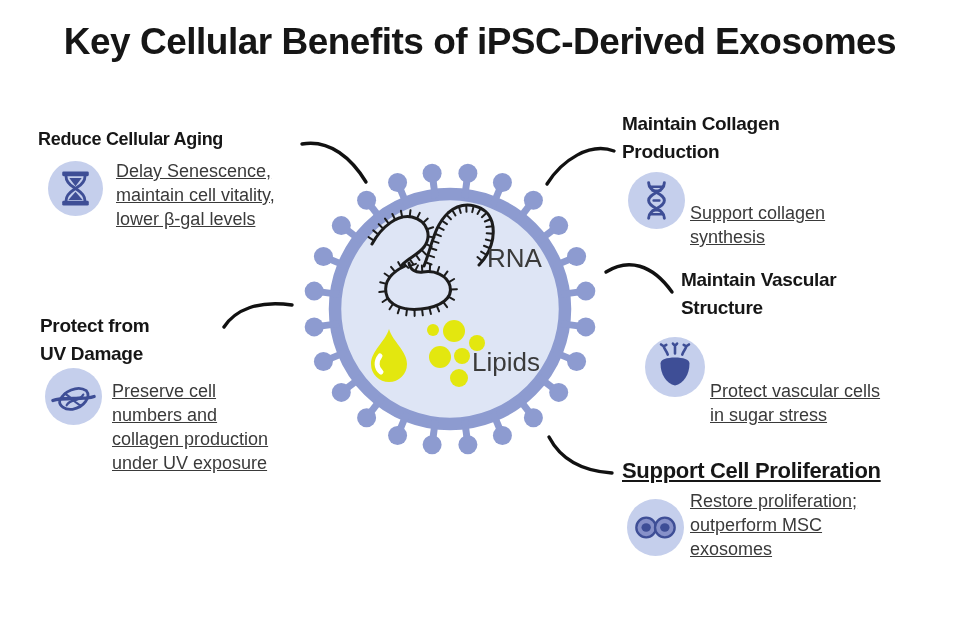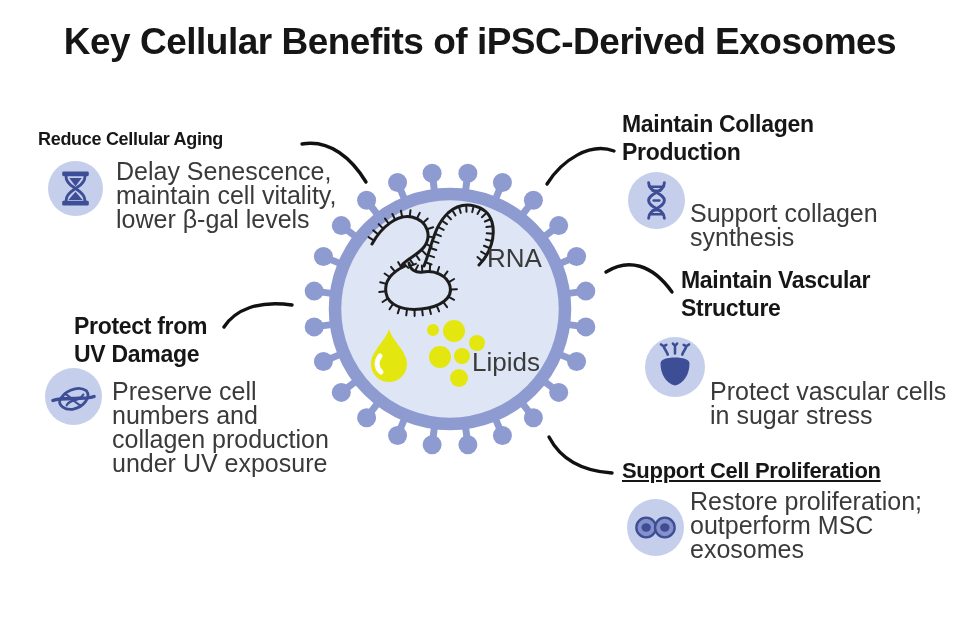--- a/index.html
+++ b/index.html
@@ -6,39 +6,39 @@
     --accent:#8d9bd0; --membrane:#dee5f5; --iconbg:#c5cfec; --iconfg:#3e4e96;
     --cellbody:#8791c9; --lipid:#e3e70f; --heading:#161616; --body:#3a3a3a;
     --connector:#111111; --rna:#1c1c1c; --bg:#ffffff;
   }
   html,body{margin:0;padding:0;}
   body{background:#888;font-family:"Liberation Sans","DejaVu Sans",sans-serif;}
   #canvas{position:relative;width:960px;height:640px;background:var(--bg);overflow:hidden;margin:0 auto;}
   #scene{position:absolute;left:0;top:0;width:960px;height:640px;}
   .page-title{position:absolute;left:0;top:21px;width:100%;text-align:center;
     font-size:37px;font-weight:bold;letter-spacing:-0.5px;color:var(--heading);margin:0;}
-  .benefit-heading{position:absolute;margin:0;font-size:23px;font-weight:bold;
+  .benefit-heading{position:absolute;margin:0;font-size:19px;font-weight:bold;
     letter-spacing:-0.3px;line-height:28px;color:var(--heading);white-space:pre-line;}
-  .benefit-desc{position:absolute;margin:0;font-size:25px;line-height:24px;
-    color:var(--body);white-space:pre-line;}
+  .benefit-desc{position:absolute;margin:0;font-size:18px;line-height:24px;
+    color:var(--body);white-space:pre-line;text-decoration:underline;}
   .benefit-icon{position:absolute;}
   
   .b1-head{left:38px;top:125px;font-size:18px;}
   .b1-icon{left:48px;top:161px;}
   .b1-desc{left:116px;top:159px;}
   
   .b2-head{left:622px;top:110px;}
   .b2-icon{left:628px;top:172px;}
   .b2-desc{left:690px;top:169px;margin-top:32px;}
   
   .b3-head{left:681px;top:266px;}
   .b3-icon{left:645px;top:337px;}
   .b3-desc{left:710px;top:339px;margin-top:40px;}
   
-  .b4-head{left:40px;top:312px;margin-left:34px;}
+  .b4-head{left:40px;top:312px;}
   .b4-icon{left:45px;top:368px;}
   .b4-desc{left:112px;top:379px;}
   
   .b5-head{left:622px;top:457px;font-size:22px;text-decoration:underline;}
   .b5-icon{left:627px;top:499px;}
   .b5-desc{left:690px;top:489px;}
   
   .exo-membrane{fill:var(--membrane);stroke:var(--accent);stroke-width:12.5;}
   .knob-stem{stroke:var(--accent);stroke-width:7;}
   .knob-head{fill:var(--accent);}

